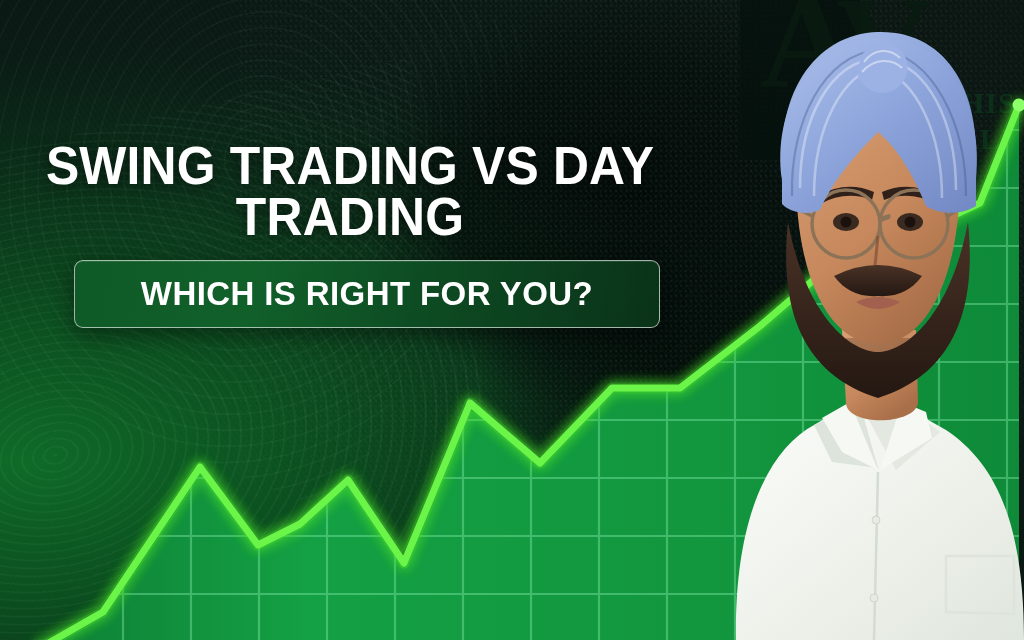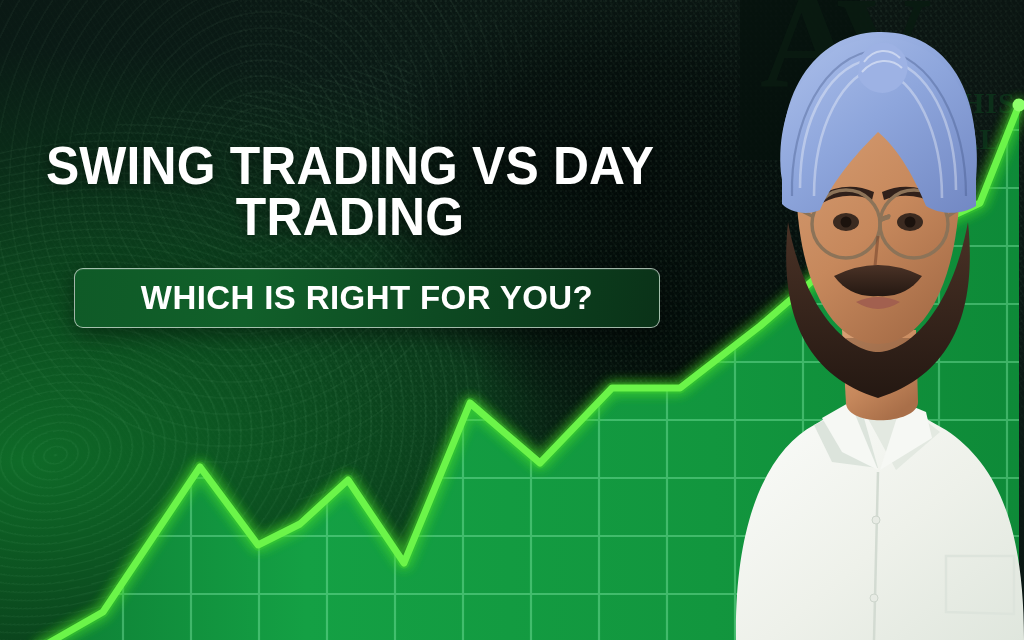--- a/index.html
+++ b/index.html
@@ -89,21 +89,21 @@
     position:absolute;left:0;top:104px;width:700px;
     text-align:center;color:#fff;
     font-weight:700;font-size:53px;line-height:.98;
     letter-spacing:.2px;
     text-shadow:0 2px 14px rgba(0,0,0,.55);
     transform:scaleX(.94);transform-origin:50% 50%;
   }
   .headline .l1,.headline .l2{display:block;}
 
   .badge{
-    position:absolute;left:74px;top:268px;width:586px;height:60px;
+    position:absolute;left:74px;top:260px;width:586px;height:68px;
     border-radius:9px;
     border:1.5px solid rgba(214,226,218,.75);
     background:linear-gradient(100deg,#0f5a27 0%, #11602a 30%, #0d4a22 62%, #0a3218 100%);
     box-shadow:0 6px 22px rgba(0,0,0,.45), inset 0 1px 0 rgba(255,255,255,.10);
     display:flex;align-items:center;justify-content:center;
   }
   .badge-label{
     color:#fff;font-weight:700;font-size:33px;letter-spacing:.4px;
     white-space:nowrap;
   }

